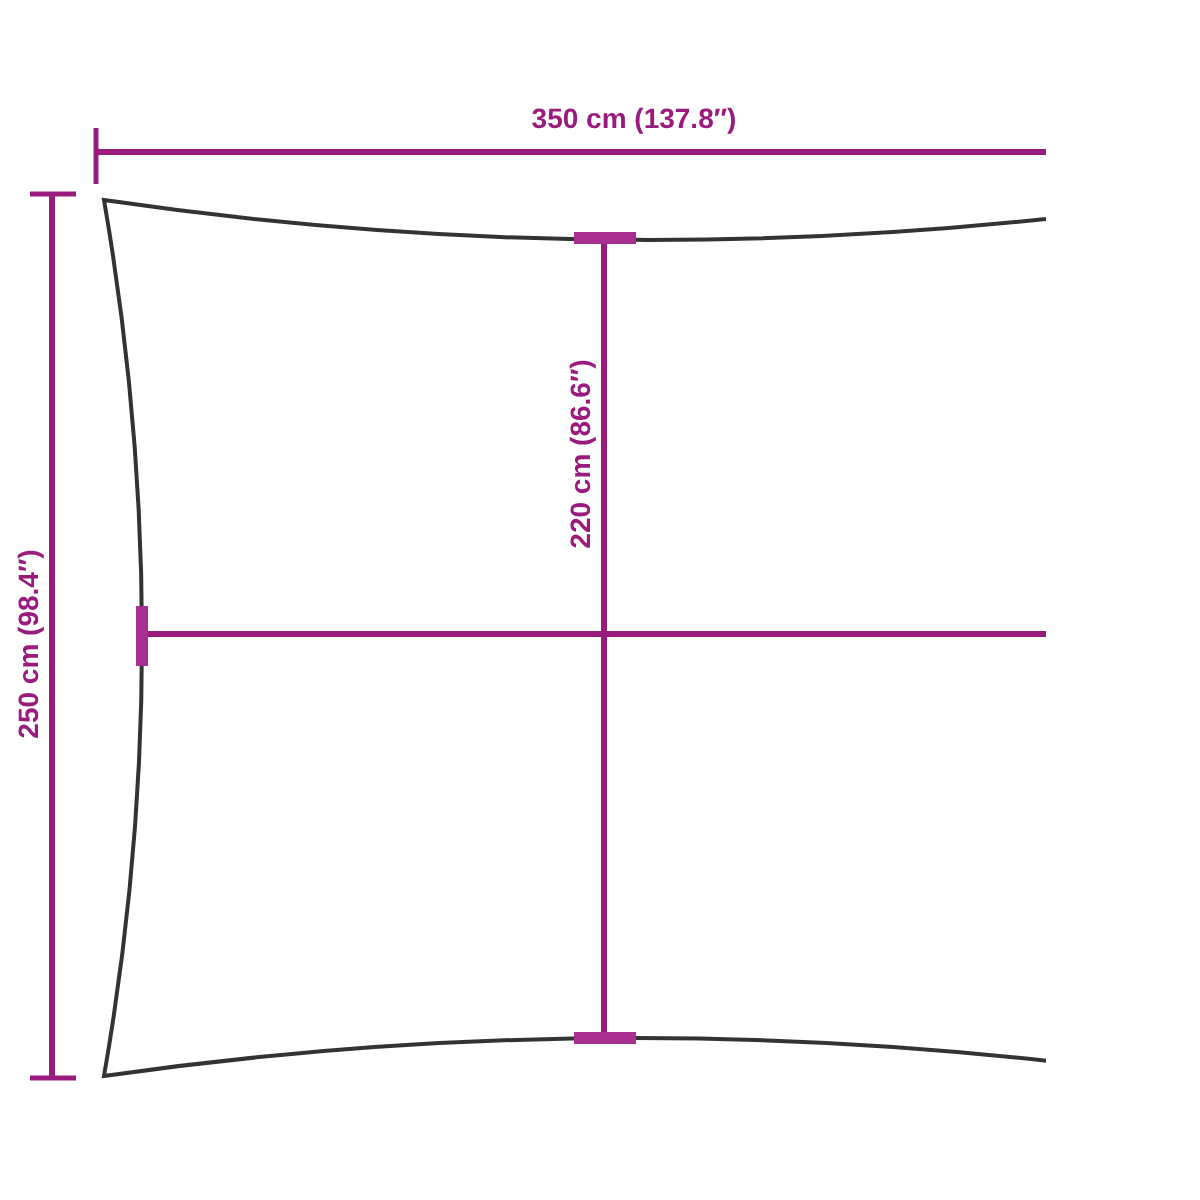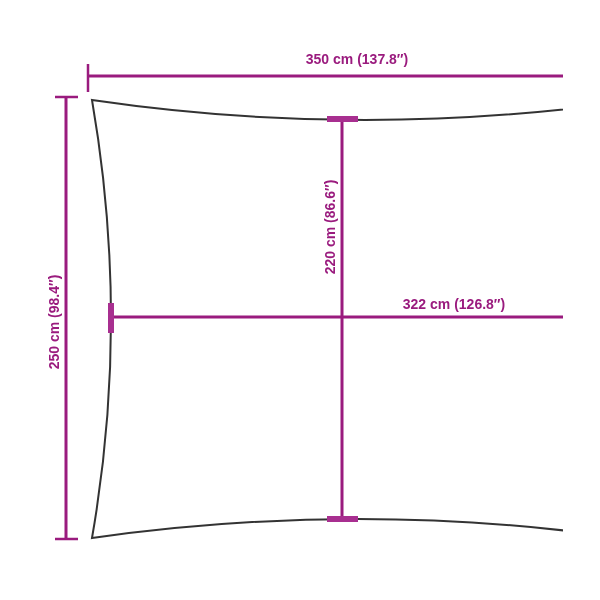--- a/index.html
+++ b/index.html
@@ -7,21 +7,20 @@
     padding: 0;
     background: #ffffff;
   }
   .stage {
     position: relative;
     width: 523px;
     height: 600px;
     background: var(--bg-color, #ffffff);
     overflow: hidden;
     font-family: "Liberation Sans", sans-serif;
-    margin-left: 40px;
   }
   .stage svg {
     position: absolute;
     top: 0;
     left: 0;
   }
   .sail {
     fill: #ffffff;
     stroke: var(--outline-color, #333333);
     stroke-width: 2;
@@ -85,15 +84,14 @@
       <rect class="dim-tick-thick" x="560" y="303" width="6" height="30"></rect>
     </g>
   </svg>
 
   <div class="dim-label" style="left: 317px; top: 59px;">350 cm (137.8″)</div>
 
   <div class="dim-label rot" style="left: 14px; top: 322px;">250 cm (98.4″)</div>
 
   <div class="dim-label rot" style="left: 290px; top: 227px;">220 cm (86.6″)</div>
 
-  <div class="dim-label" style="left: 414px; top: 304px;">322 cm (126.8″)</div>
 
 </div>
 
 </body></html>

